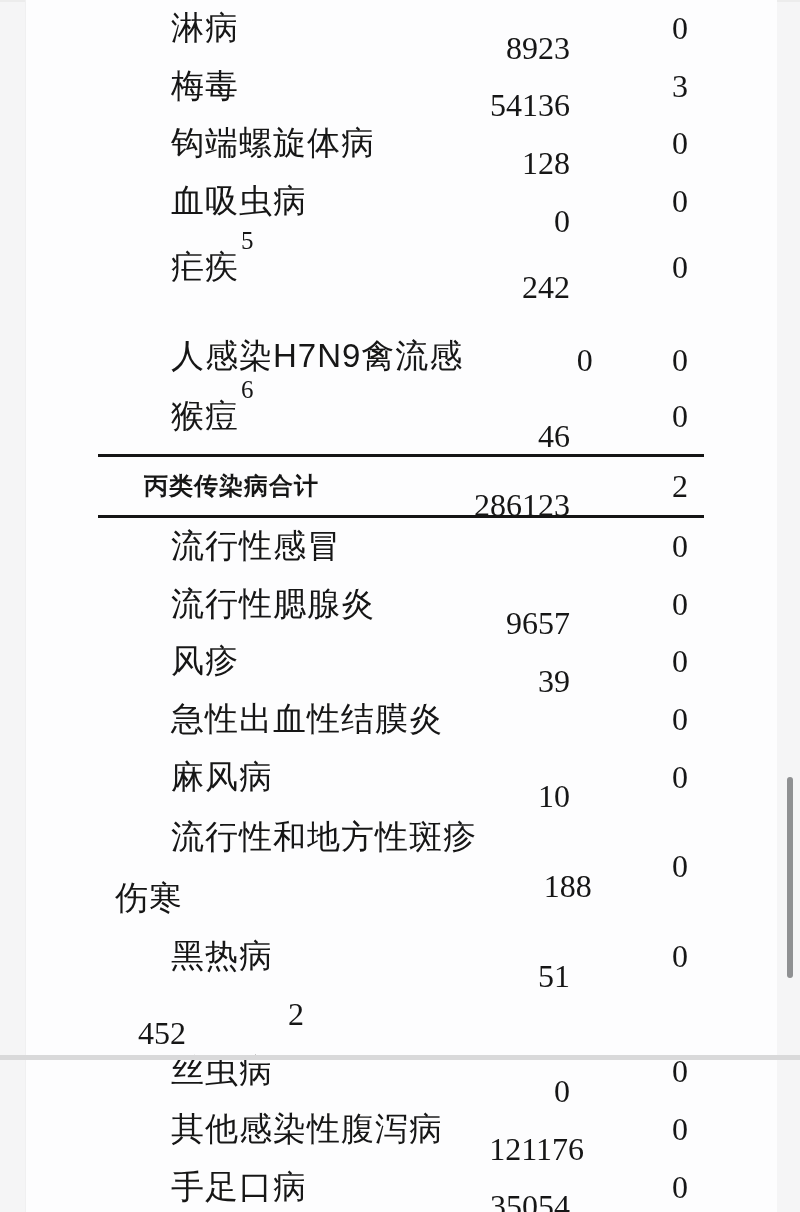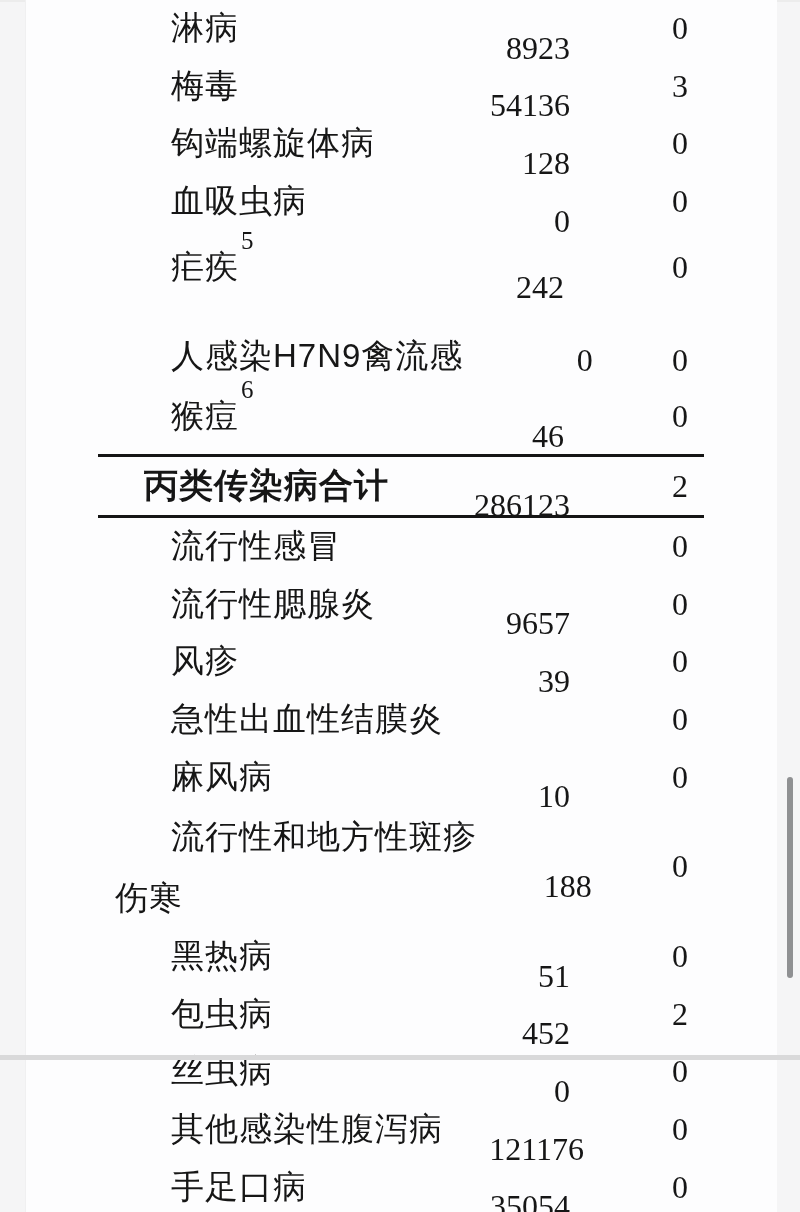--- a/index.html
+++ b/index.html
@@ -18,34 +18,34 @@
     position: absolute; top: 0; left: 25px; width: 752px; height: 1212px;
     background: #fdfdfe;
     border-left: 1px solid #f0f0f1;
   }
   .table { width: 100%; }
   .row {
     display: flex; align-items: center;
     height: 57.6px;
     padding-right: 89px;
   }
-  .row.has-footnote { height: 75px; gap: 6px; }
+  .row.has-footnote { height: 75px; }
   .table > .row:nth-child(6) { height: 74px; align-items: flex-end; }
   .row.wrapped { height: 122px; gap: 44px; }
   .cell-name {
     flex: 1;
     padding-left: 145px;
     font-size: 33px;
     letter-spacing: 1px;
     white-space: nowrap;
   }
   .row.total .cell-name {
     padding-left: 118px;
     font-weight: 700;
-    font-size: 34px;
+    font-size: 24px;
   }
   .row.wrapped .cell-name { padding-left: 0; }
   .nm-line1 { padding-left: 145px; line-height: 61px; }
   .nm-line2 { padding-left: 89px; line-height: 61px; }
   .cell-cases, .cell-deaths {
     font-family: "Liberation Serif", "DejaVu Serif", serif;
     font-size: 32px;
     text-align: right;
     white-space: nowrap;
   }
@@ -158,21 +158,20 @@
           </div>
           <div class="cell-cases">188</div>
           <div class="cell-deaths">0</div>
         </div>
         <div class="row">
           <div class="cell-name"><span>黑热病</span></div>
           <div class="cell-cases">51</div>
           <div class="cell-deaths">0</div>
         </div>
         <div class="row">
-          <div class="cell-name"><span>包虫病</span></div>
           <div class="cell-cases">452</div>
           <div class="cell-deaths">2</div>
         </div>
         <div class="row">
           <div class="cell-name"><span>丝虫病</span></div>
           <div class="cell-cases">0</div>
           <div class="cell-deaths">0</div>
         </div>
         <div class="row">
           <div class="cell-name"><span>其他感染性腹泻病</span></div>

